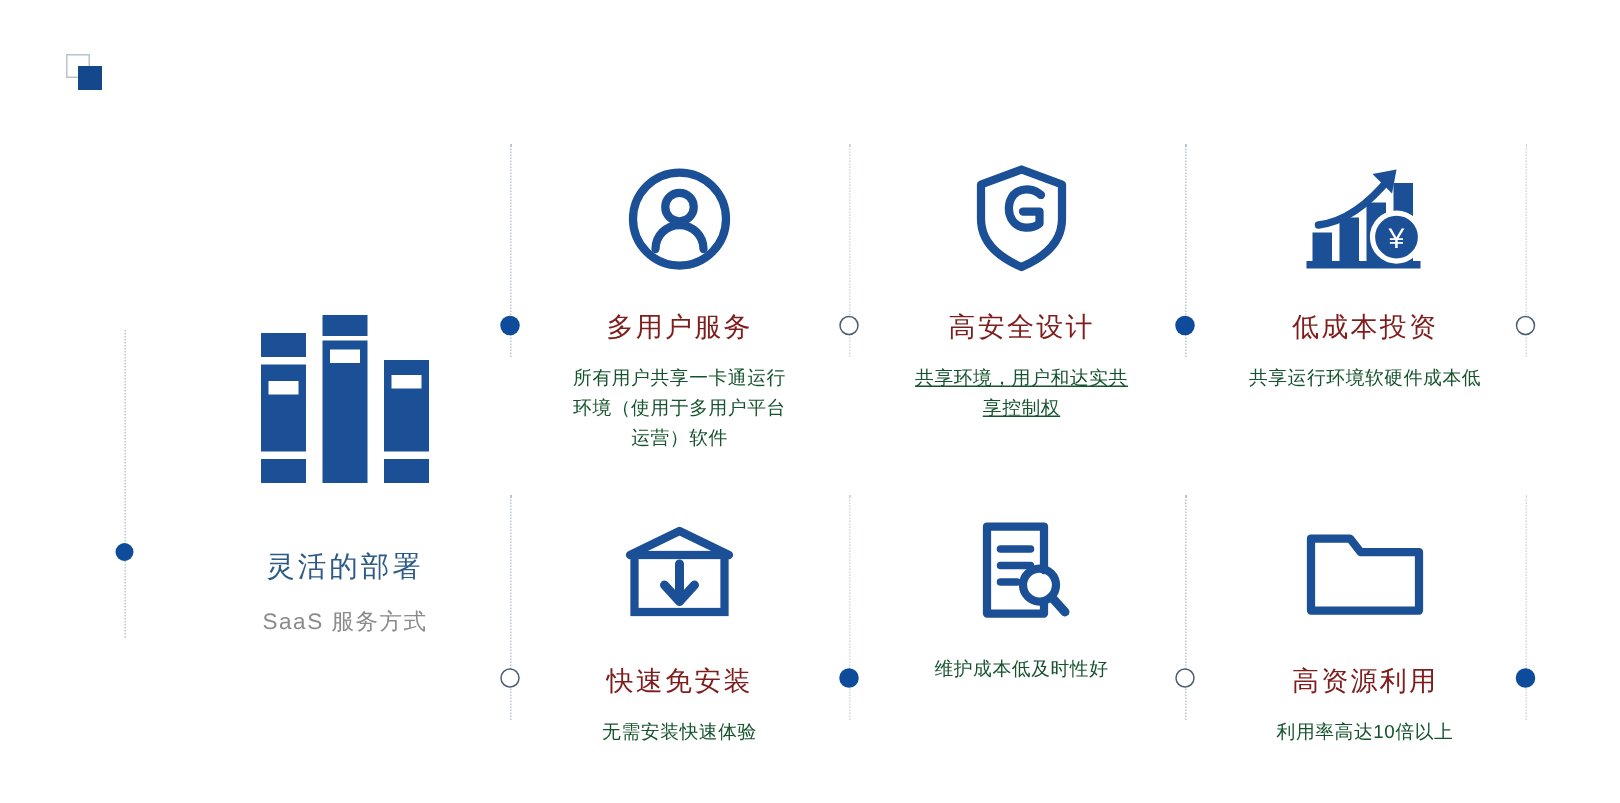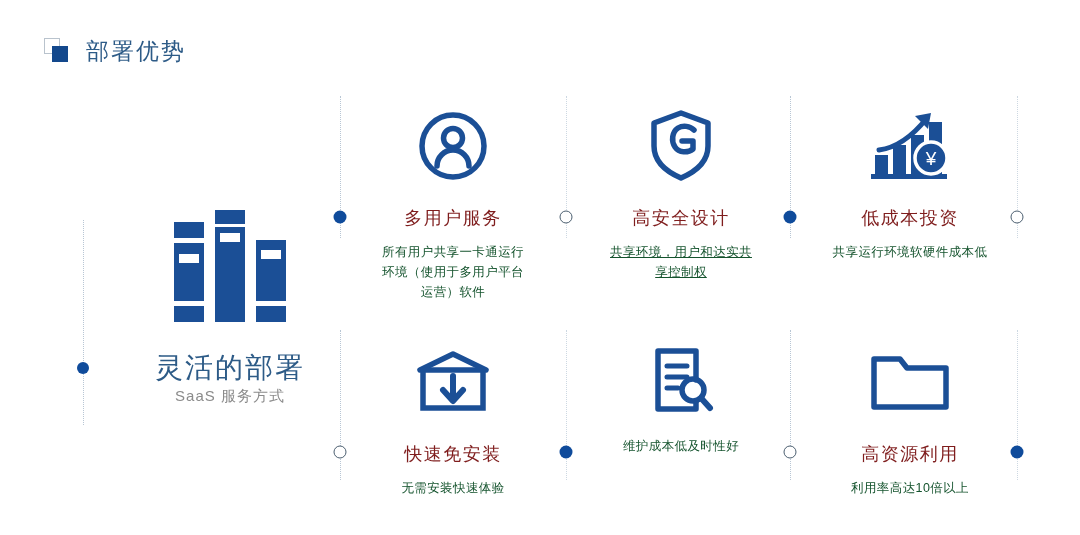--- a/index.html
+++ b/index.html
@@ -65,27 +65,28 @@
     width: 220px;
     text-align: center;
   }
   .left-icon-wrap {
     height: 125px;
     display: flex;
     align-items: flex-end;
     justify-content: center;
   }
   .left-title {
-    margin-top: 19px;
-    font-size: 28px;
+    margin-top: 35px;
+    font-size: 19px;
     color: #2d5b87;
     letter-spacing: 2px;
     font-weight: 500;
   }
   .left-sub {
+    margin-top: 14px;
     font-size: 15px;
     color: #8b8b8b;
     letter-spacing: 1px;
   }
 
   
   .vline {
     position: absolute;
     width: 1px;
     border-left: 1px dotted #b8c6d4;
@@ -143,21 +144,20 @@
   svg { display: block; }
 </style>
 </head>
 <body>
 
 <div class="header">
   <div class="header-icon">
     <span class="sq-outline"></span>
     <span class="sq-filled"></span>
   </div>
-  <div class="header-title">部署优势</div>
 </div>
 
 <div class="vline" style="left:83px; top:220px; height:205px;"></div>
 
 <div class="vline" style="left:340px; top:96px; height:142px;"></div>
 <div class="vline" style="left:340px; top:330px; height:150px;"></div>
 
 <div class="vline faint" style="left:566px; top:96px; height:142px;"></div>
 <div class="vline faint" style="left:566px; top:330px; height:150px;"></div>
 

